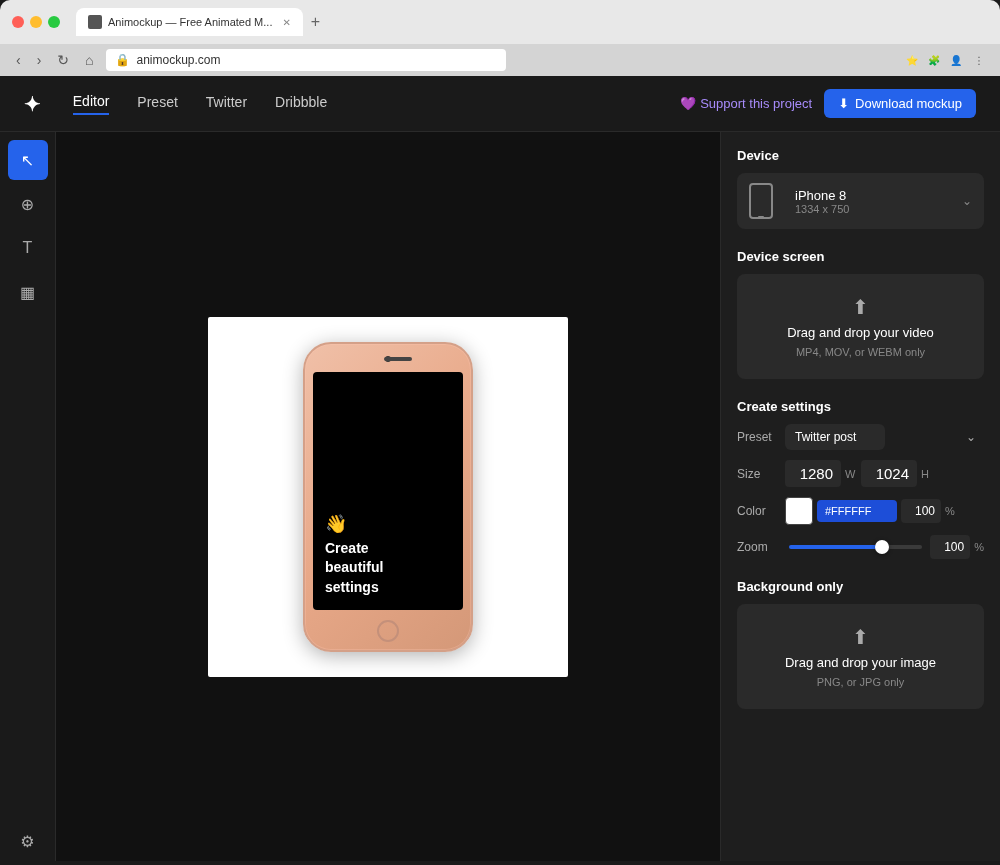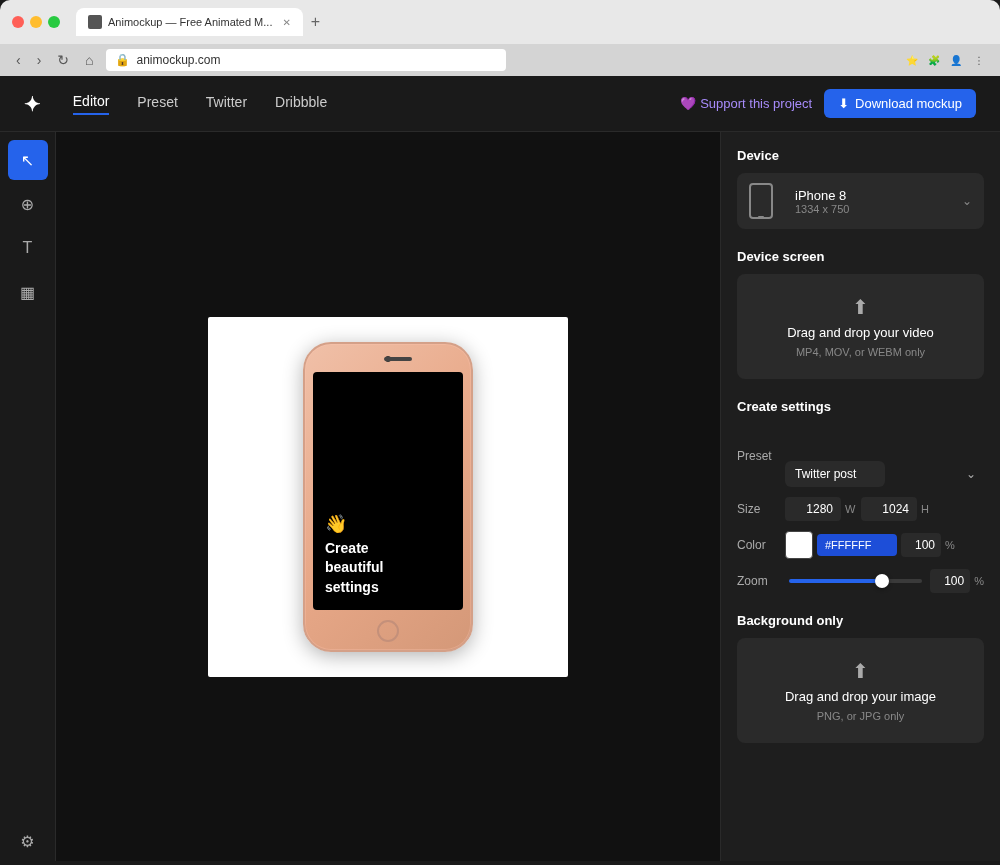--- a/index.html
+++ b/index.html
@@ -444,38 +444,37 @@
       flex: 1;
       appearance: none;
       cursor: pointer;
       display: flex;
       align-items: center;
       justify-content: space-between;
     }
     .preset-select-wrapper {
       flex: 1;
       position: relative;
-      margin-top: 37px;
     }
     .preset-select-wrapper::after {
       content: '⌄';
       position: absolute;
       right: 8px;
       top: 50%;
       transform: translateY(-50%);
       color: #aaa;
       pointer-events: none;
       font-size: 12px;
     }
     .size-input {
       background: #2a2a2a;
       border: none;
       border-radius: 4px;
       color: #fff;
-      font-size: 12px;
+      font-size: 15px;
       padding: 5px 8px;
       width: 56px;
       text-align: right;
     }
     .size-label {
       color: #888;
       font-size: 11px;
       width: 12px;
     }
     .color-swatch {

